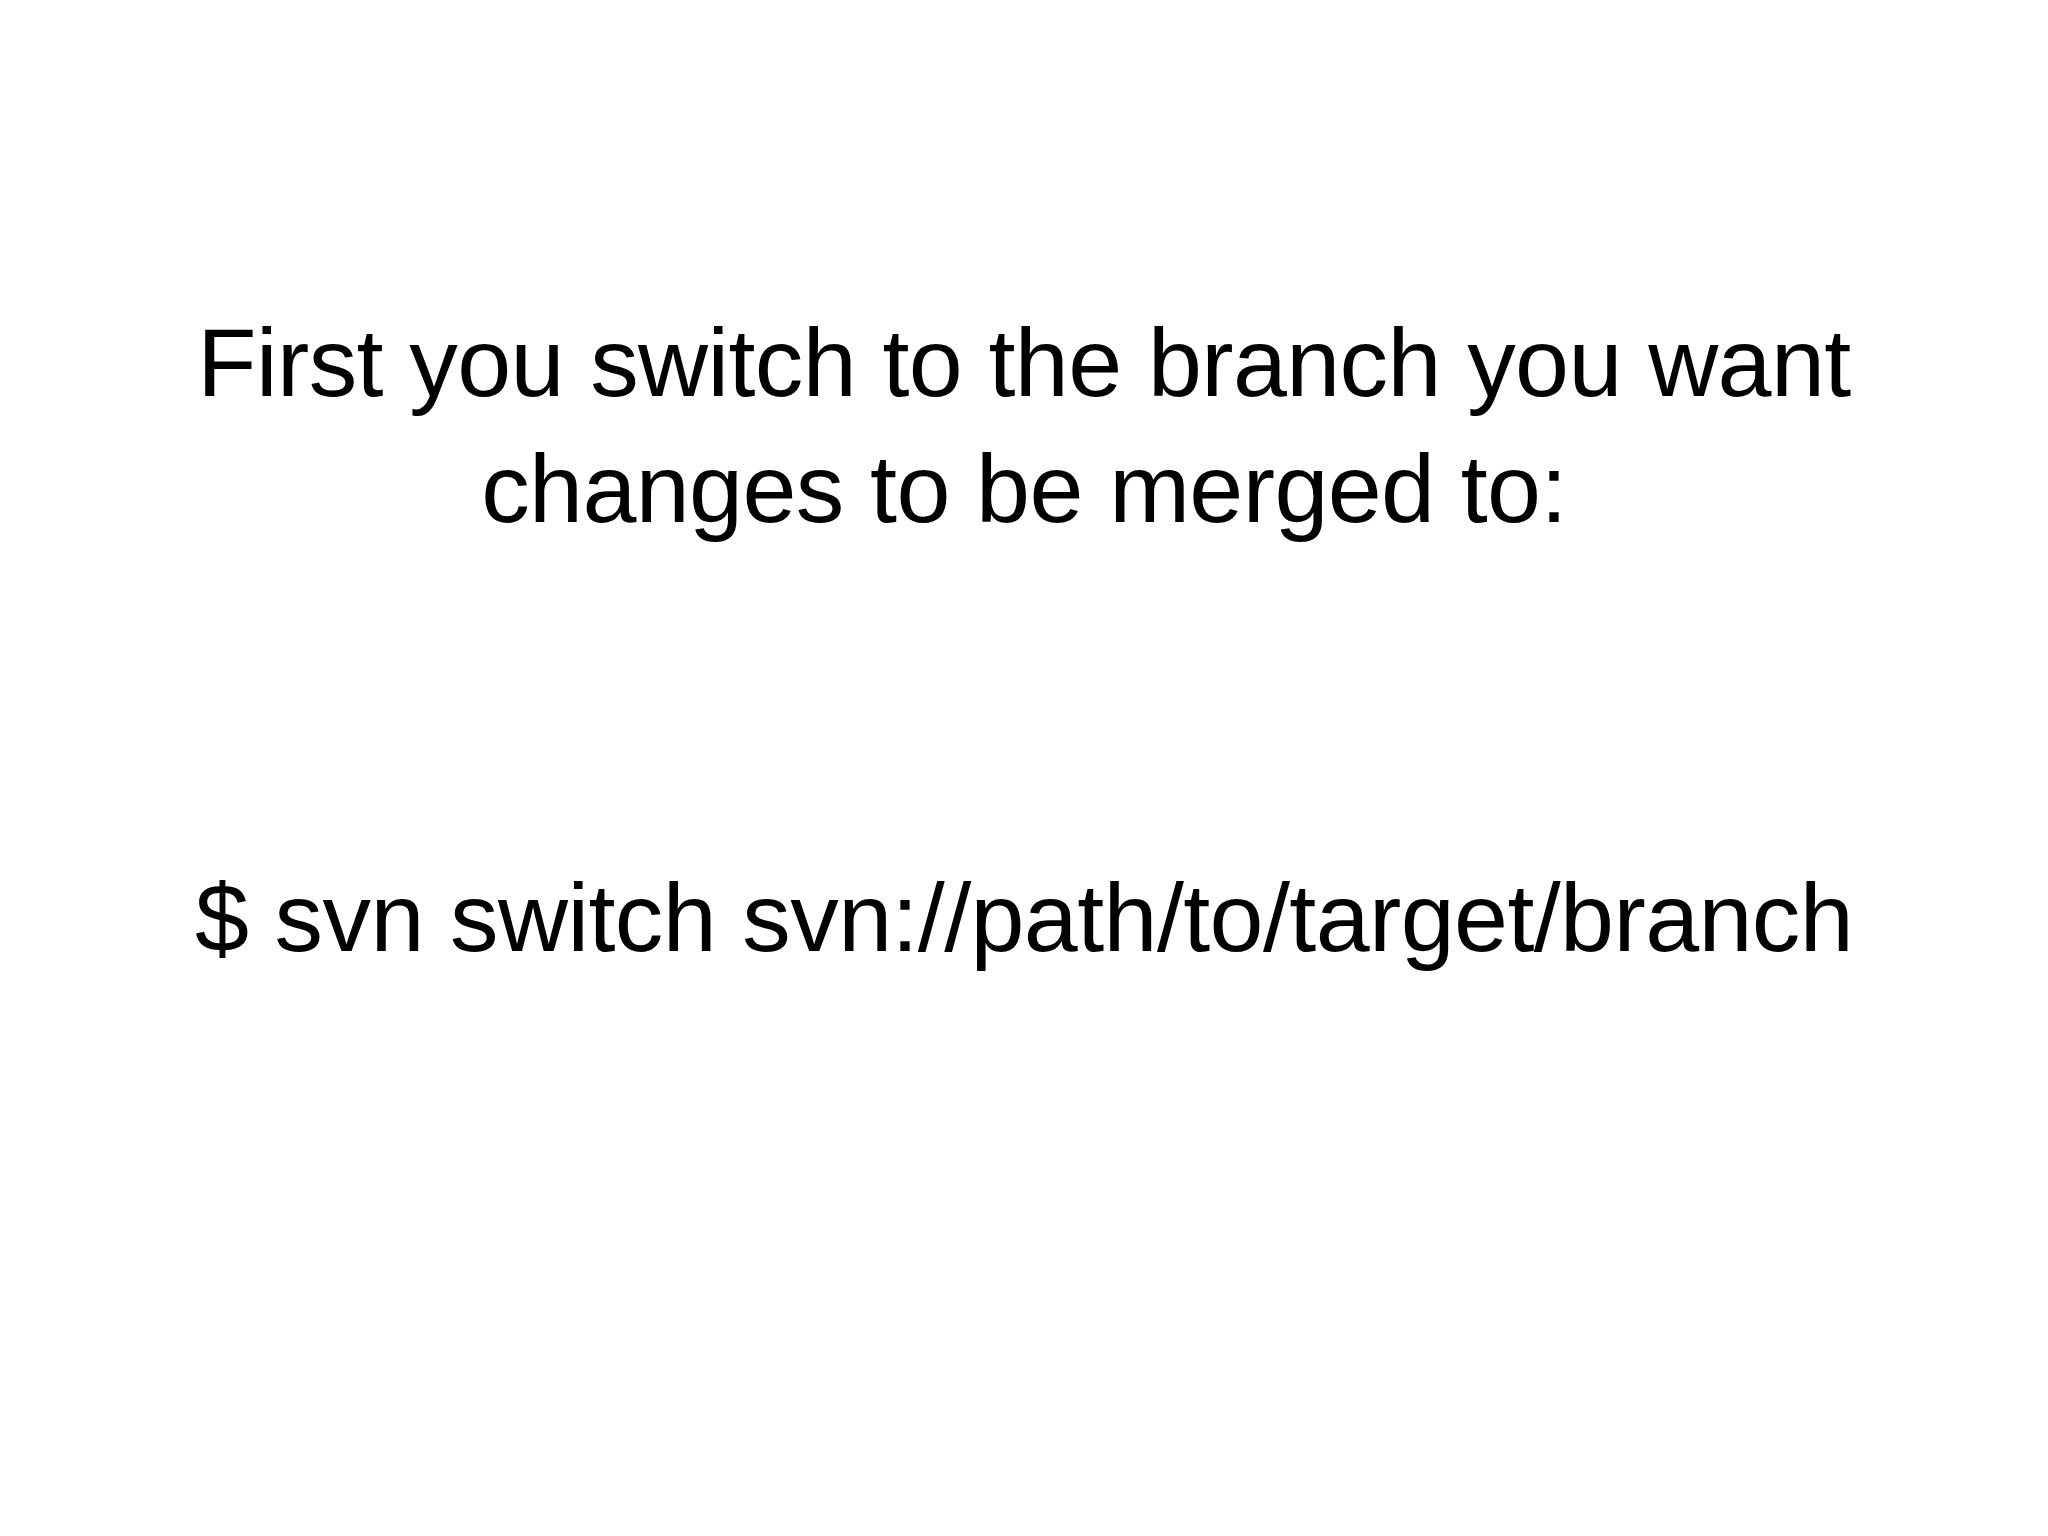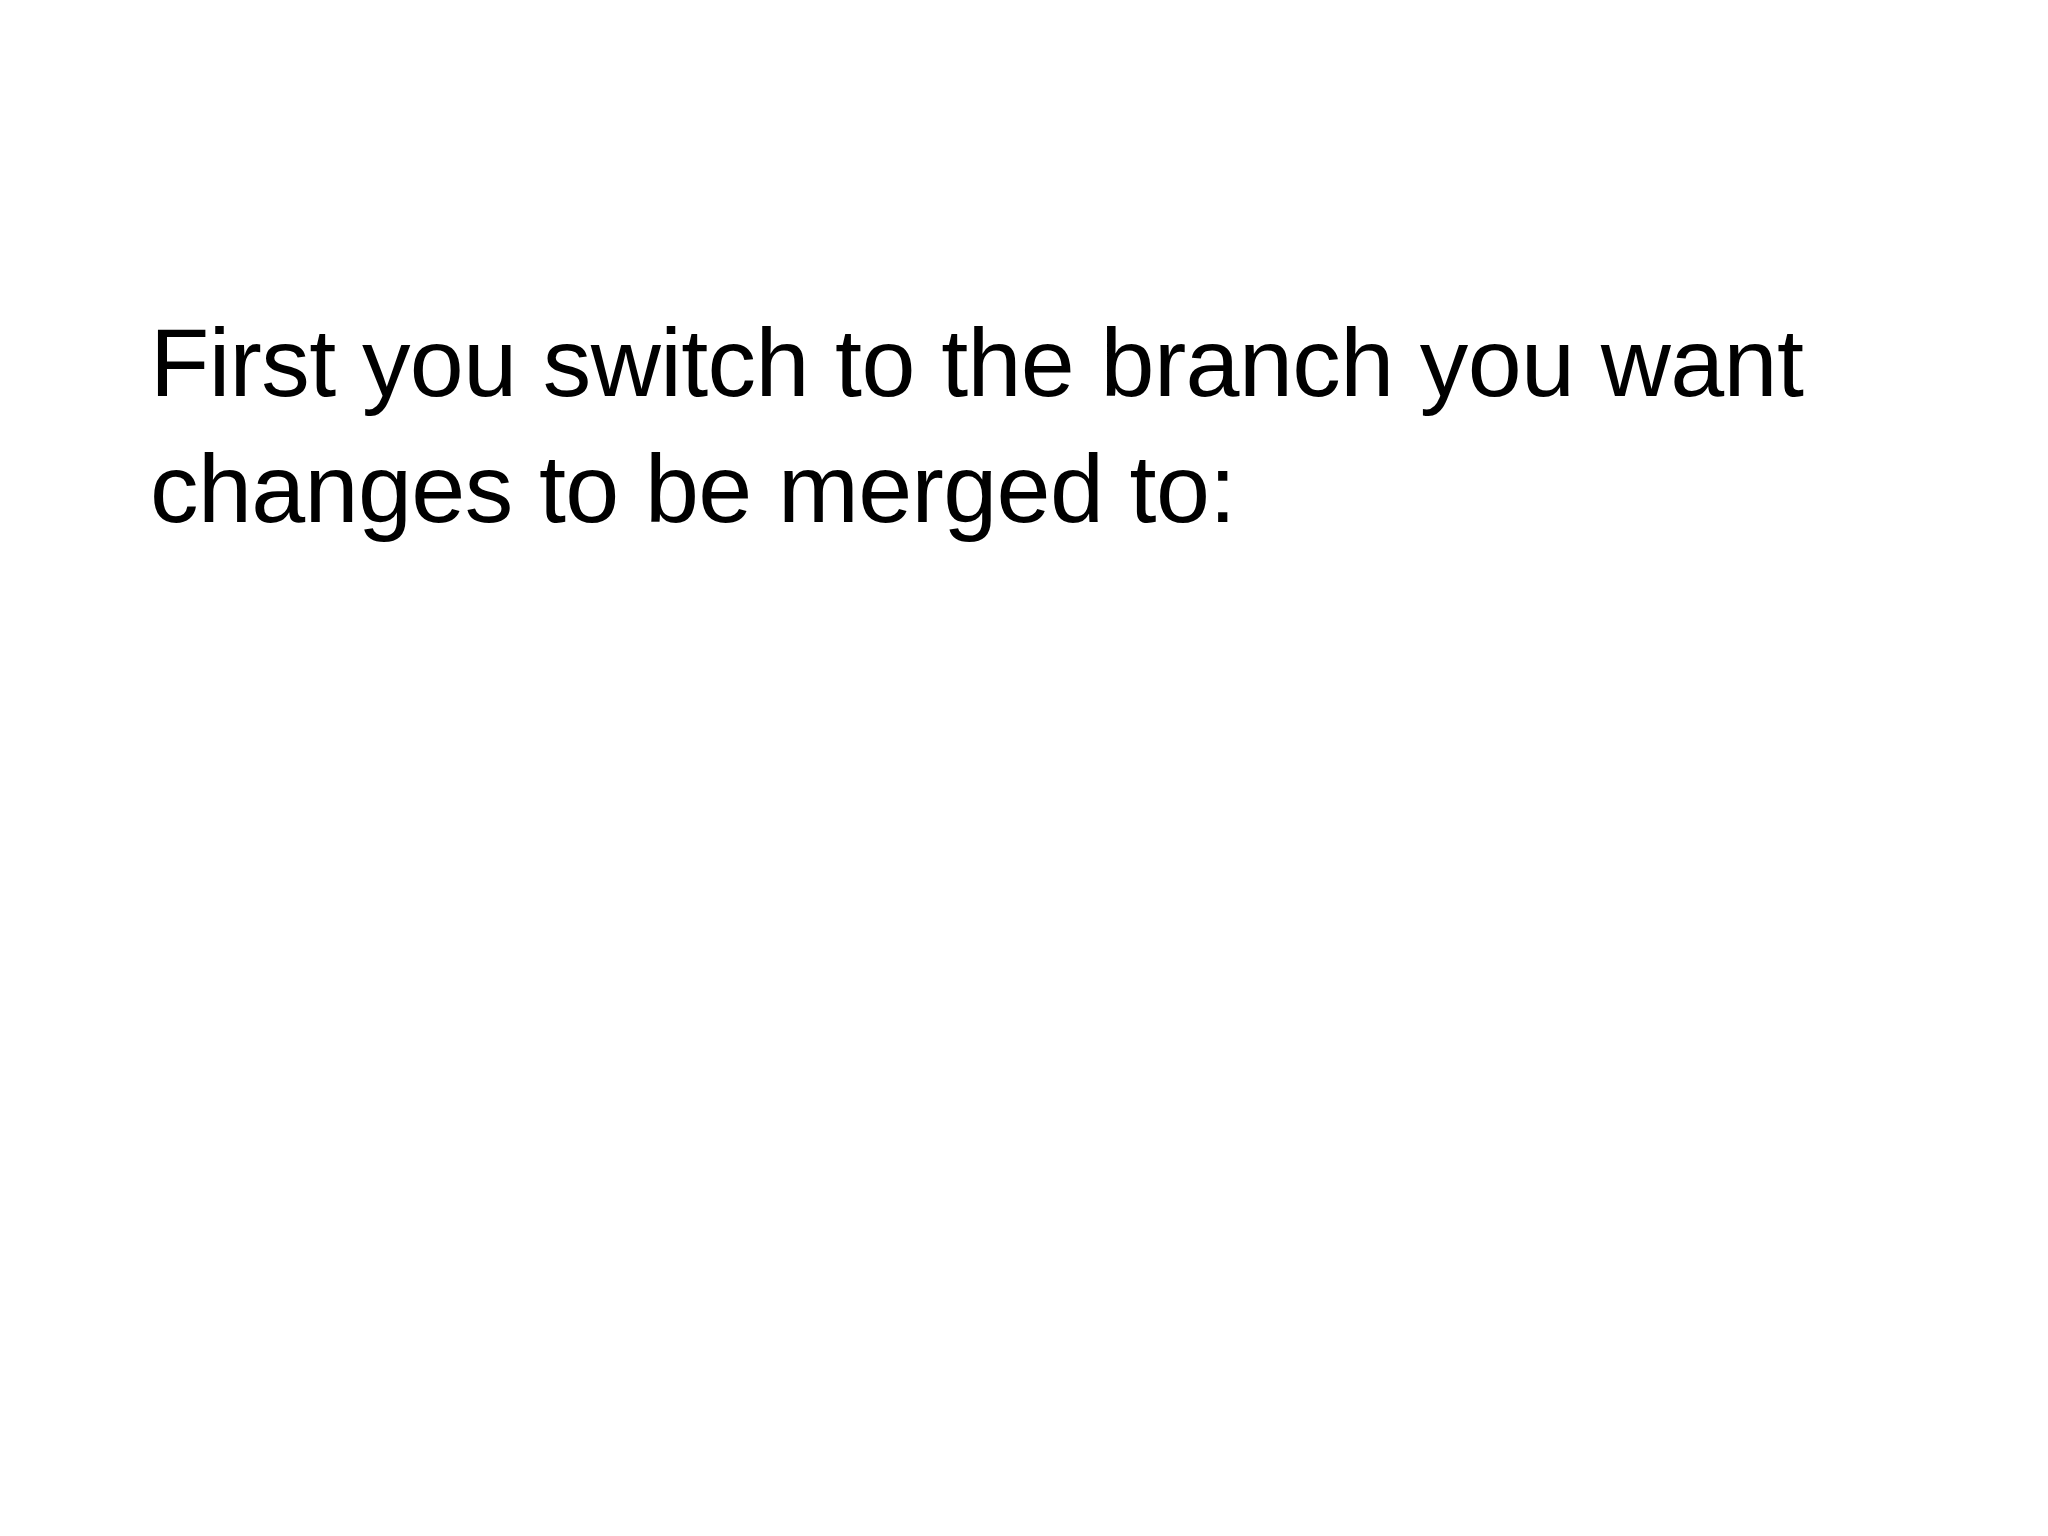--- a/index.html
+++ b/index.html
@@ -24,21 +24,21 @@
     height: 1536px;
     background: #ffffff;
   }
 
   
   .title-placeholder {
     position: absolute;
     left: 150px;
     top: 300px;
     width: 1748px;
-    text-align: left;
+    text-align: center;
   }
 
   .title-text {
     display: block;
     color: #000000;
     font-size: 97px;
     font-weight: 400;
     line-height: 1.30;
     letter-spacing: -0.6px;
     white-space: pre-wrap;
@@ -66,14 +66,17 @@
 </style>
 </head>
 <body>
 
 <div class="slide">
 
   <div class="title-placeholder">
     <span class="title-text">First you switch to the branch you want changes to be merged to:</span>
   </div>
 
+  <div class="body-placeholder">
+    <span class="command-text">$ svn switch svn://path/to/target/branch</span>
+  </div>
 
 </div>
 
 </body></html>

